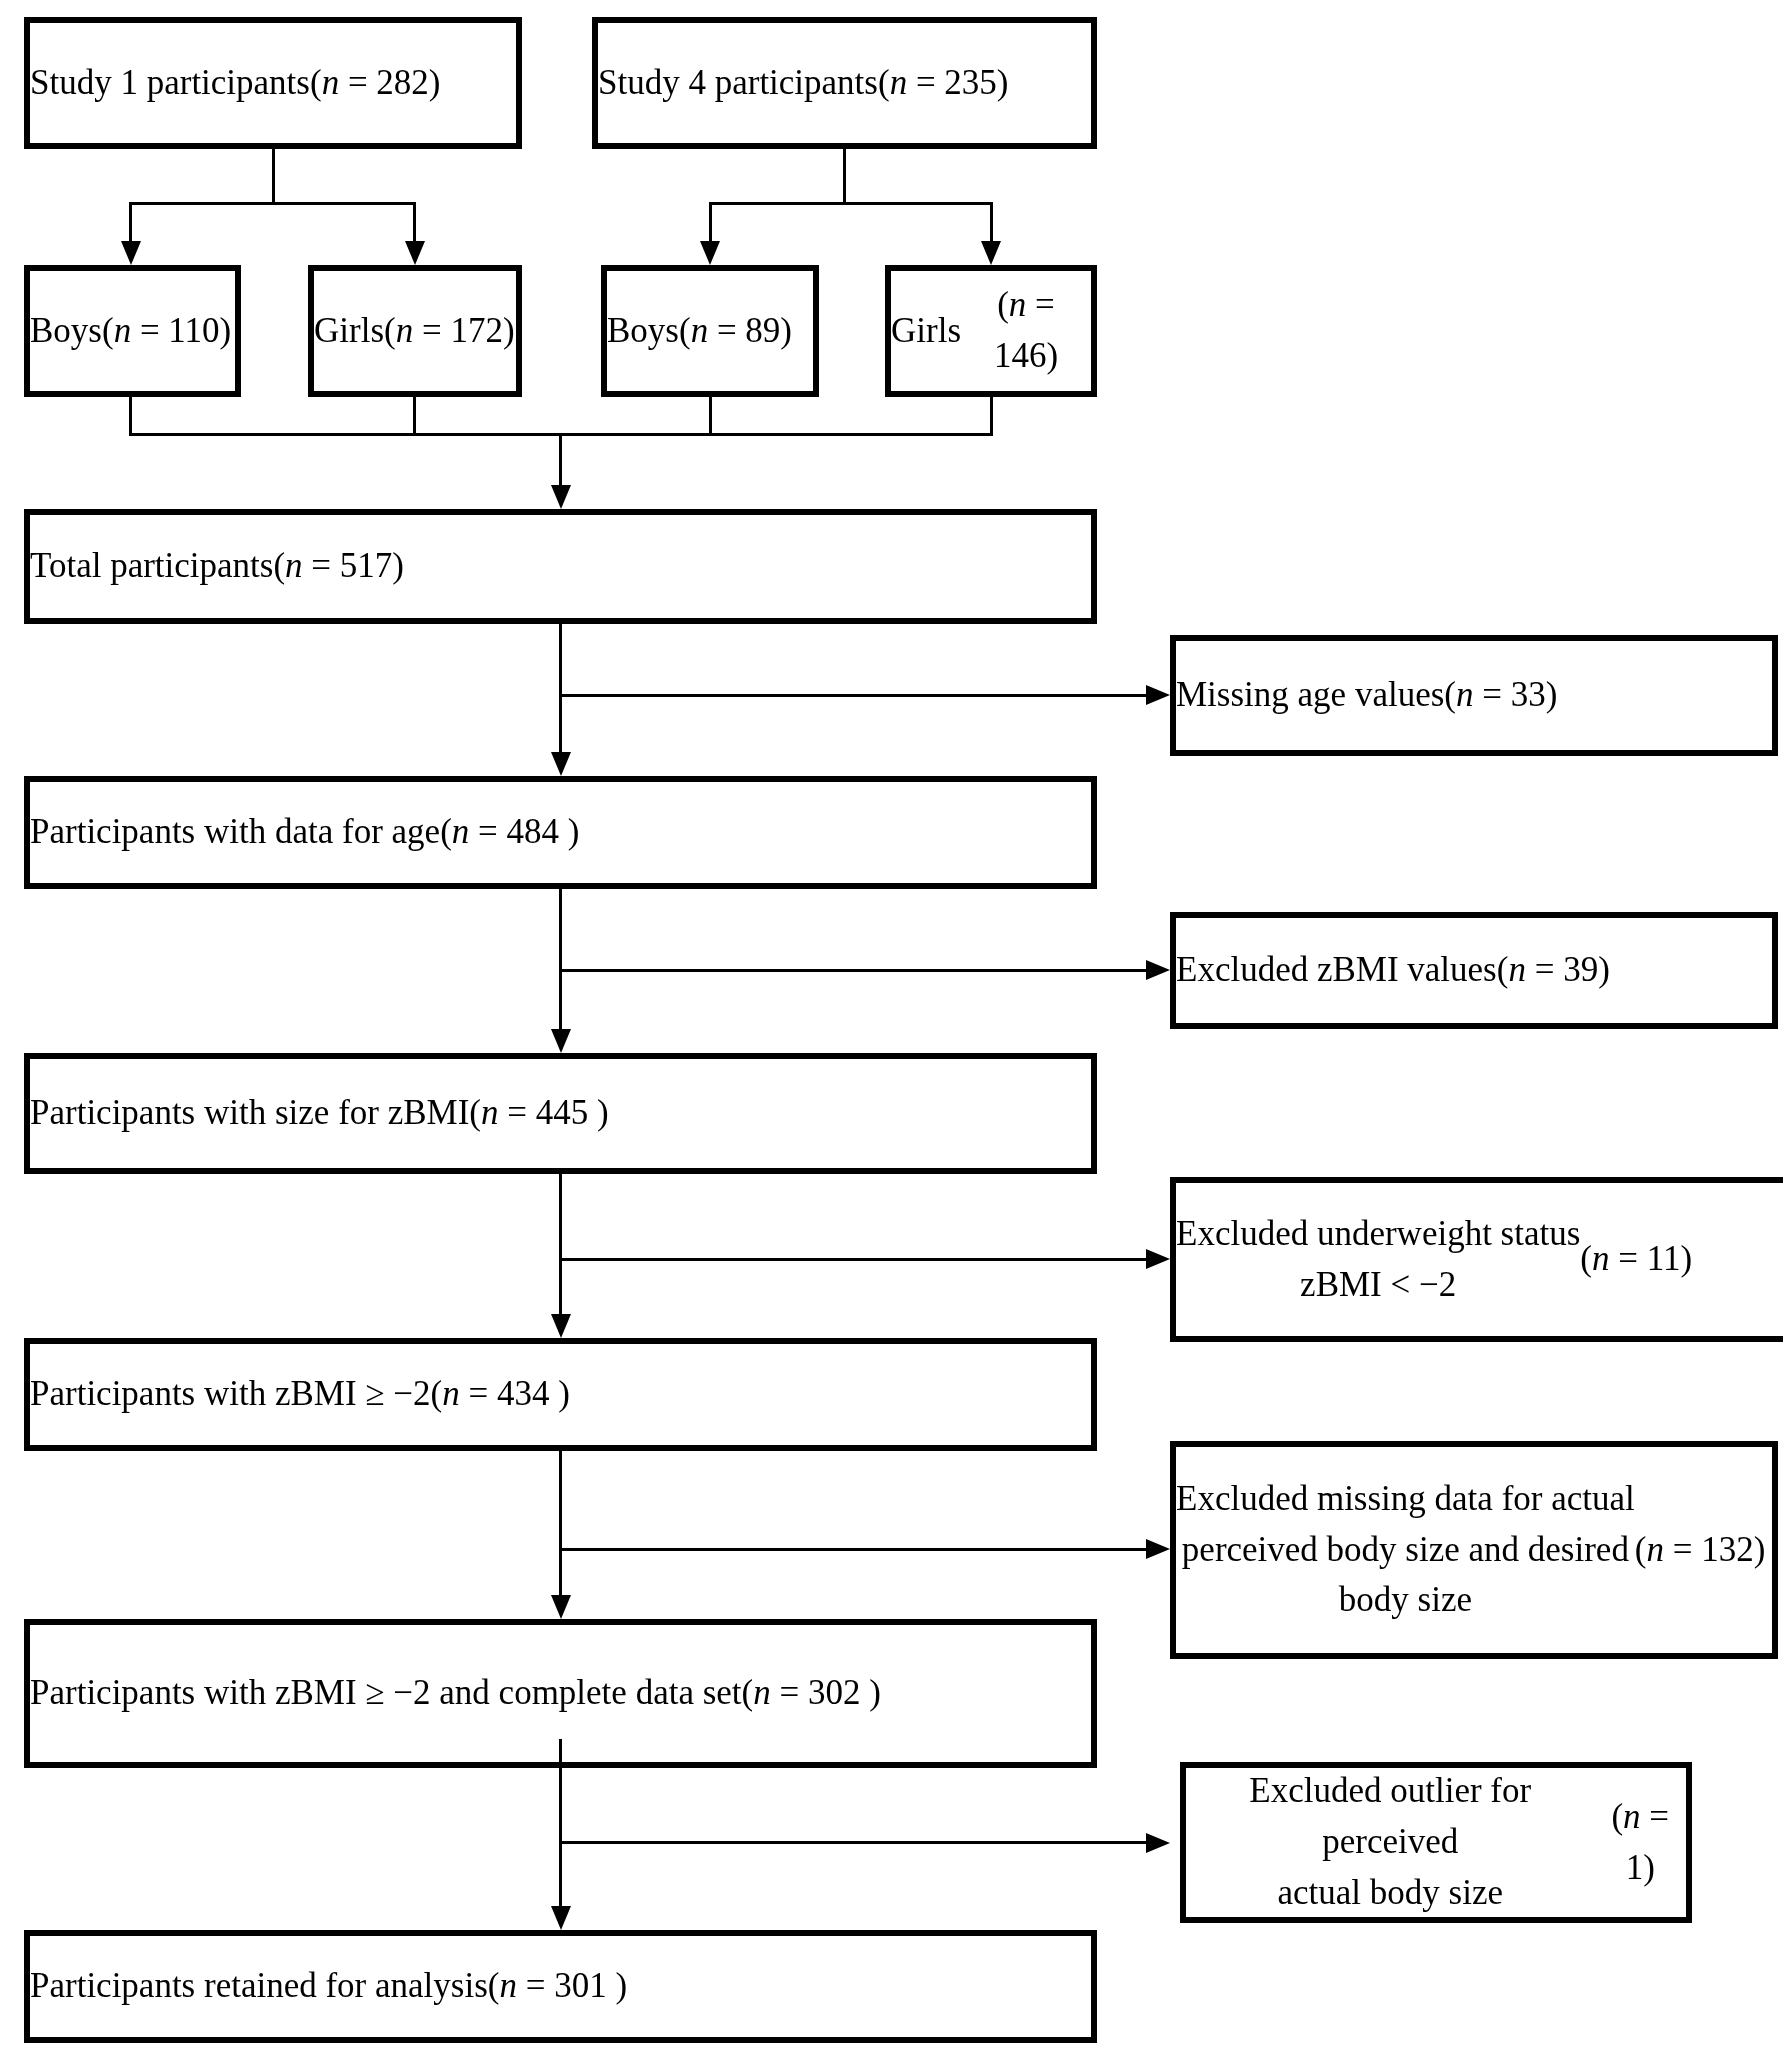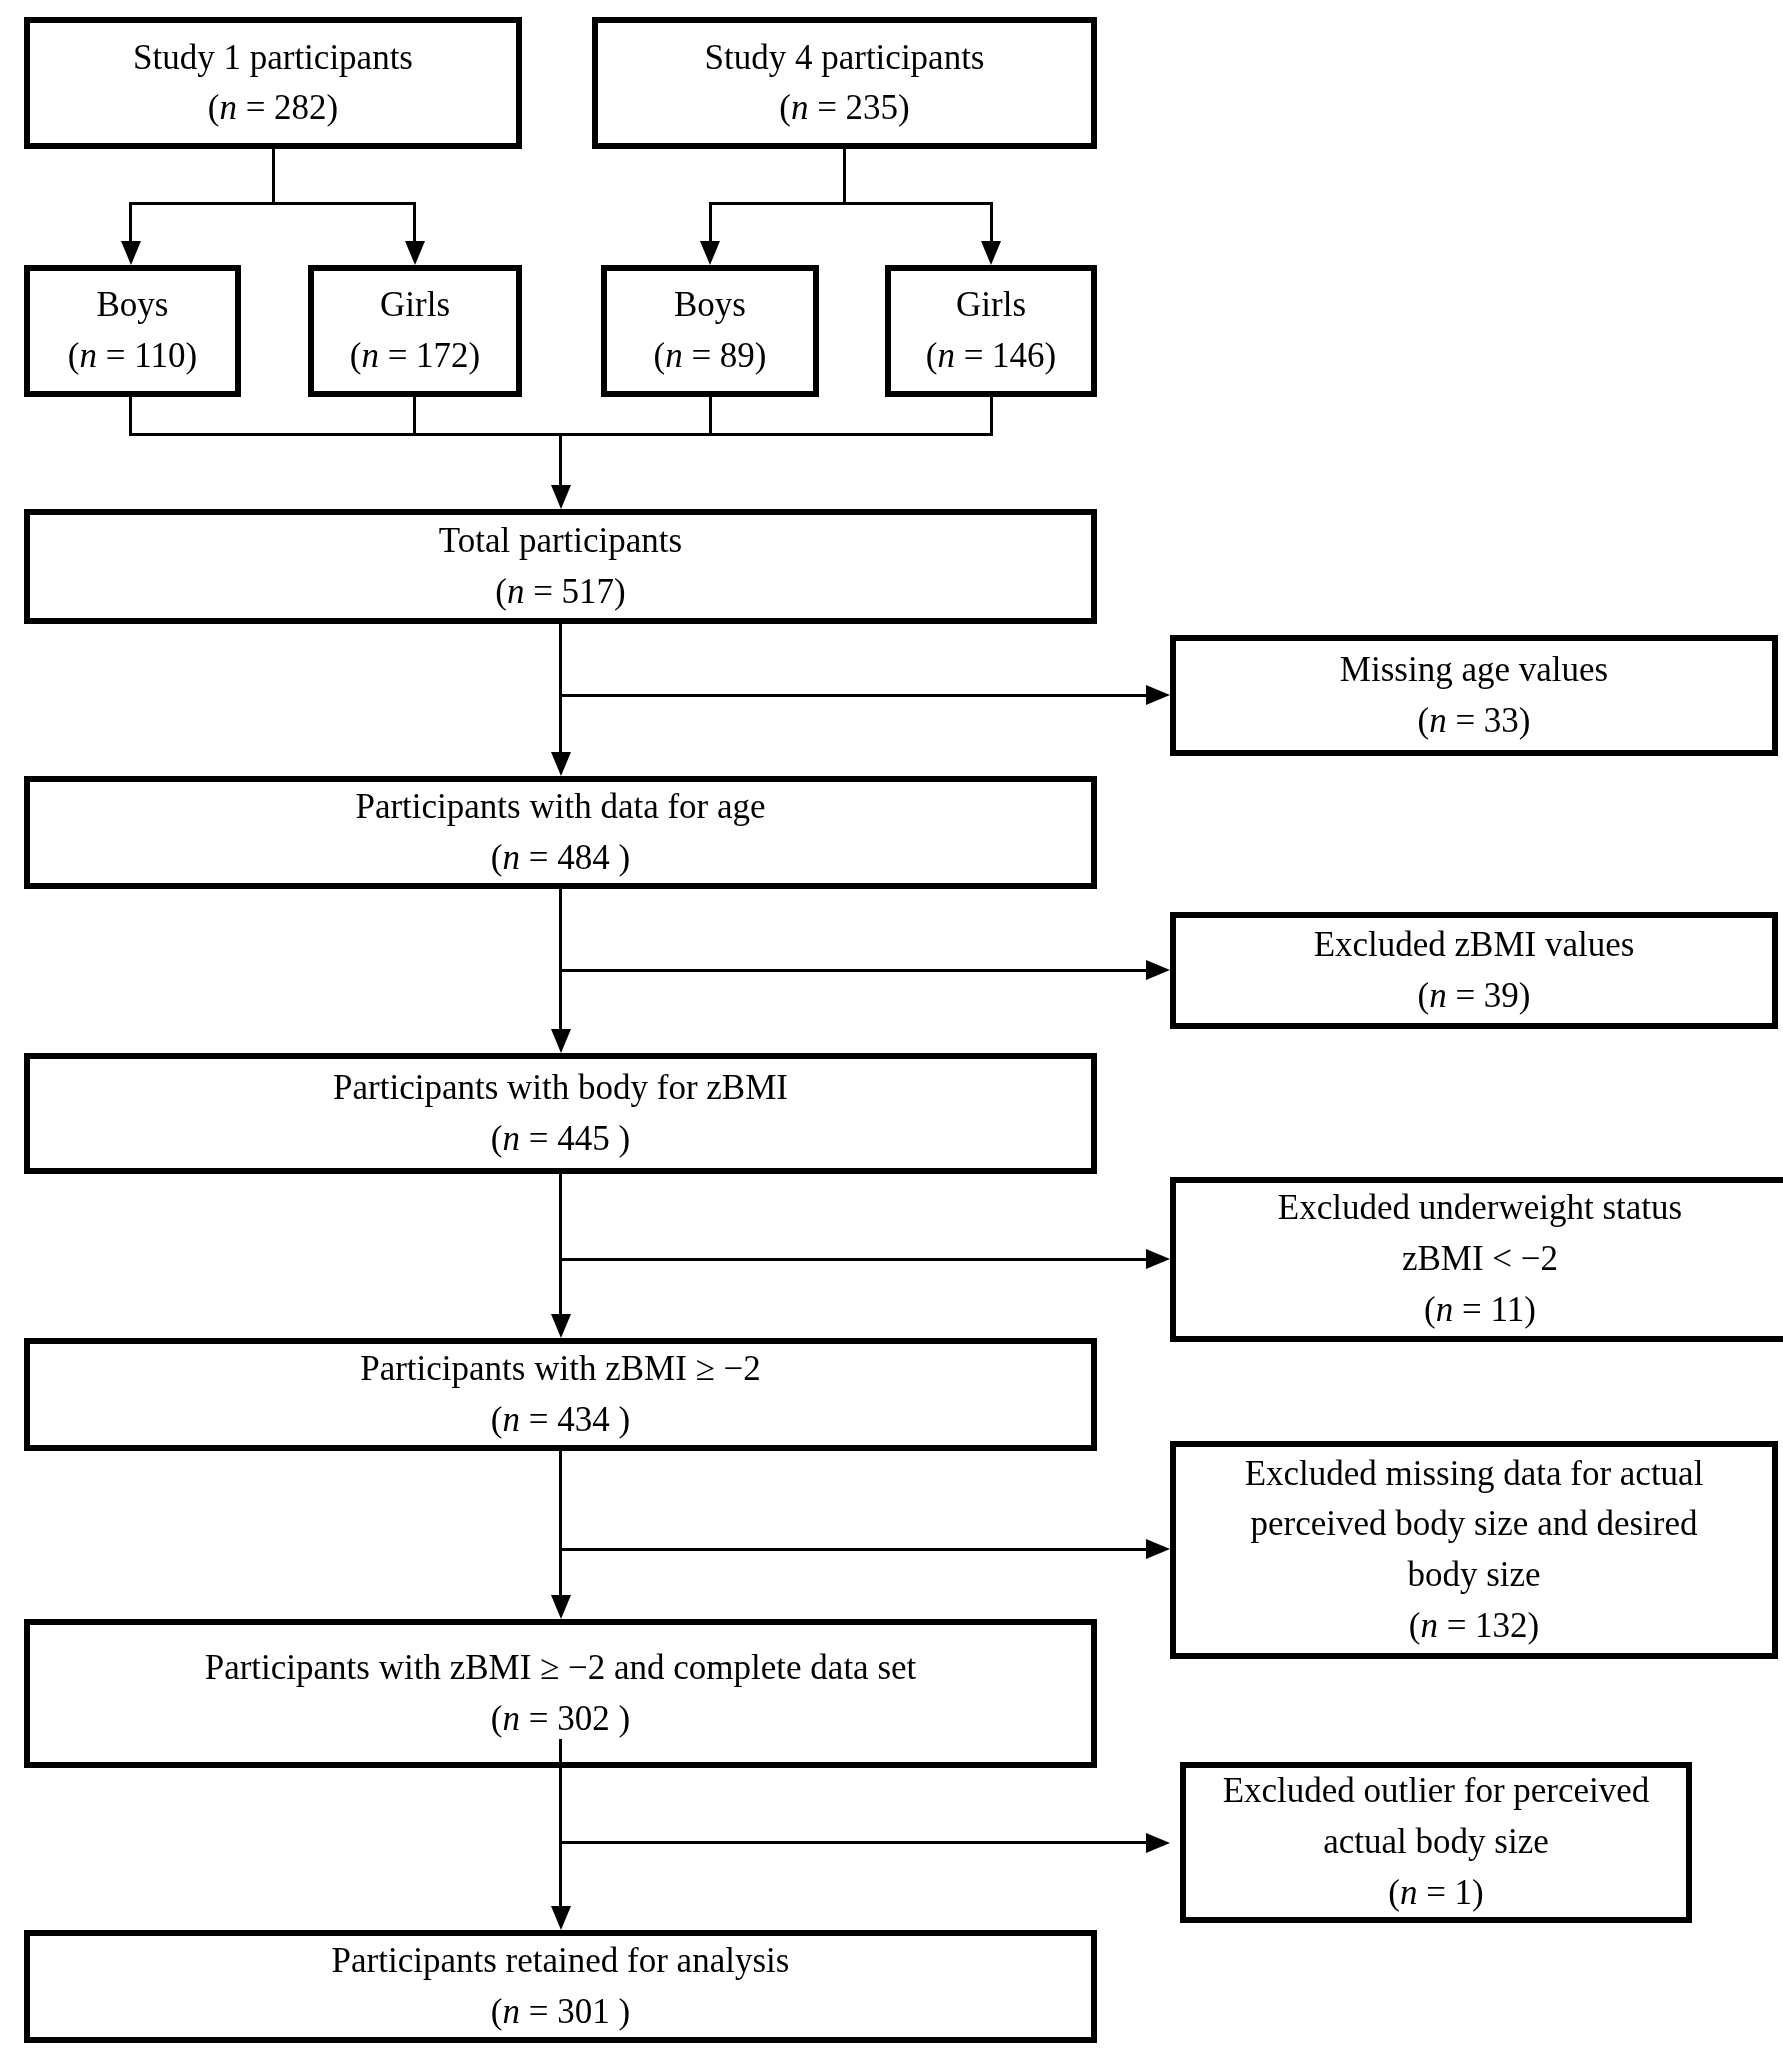--- a/index.html
+++ b/index.html
@@ -8,22 +8,22 @@
     width:1783px;height:2056px;
     background:#ffffff;
     font-family:"Liberation Serif","DejaVu Serif",serif;
     color:#000;
   }
   .box{
     position:absolute;
     background:#ffffff;
     border:6px solid #000;
     box-sizing:border-box;
-    display:flex;flex-direction:column;
-    align-items:center;justify-content:center;
+    display:flex;flex-direction:row;
+    align-items:center;
     text-align:center;
   }
   .ttl{white-space:pre-line;font-size:35px;line-height:1.45;}
   .nline{font-size:35px;line-height:1.45;}
   .nline i{font-style:italic;}
   .vline{position:absolute;width:2.7px;background:#000;}
   .hline{position:absolute;height:2.7px;background:#000;}
   .arr-down{position:absolute;width:0;height:0;
     border-left:10px solid transparent;border-right:10px solid transparent;
     border-top:24px solid #000;}
@@ -70,21 +70,21 @@
     <div class="ttl">Total participants</div>
     <div class="nline"><span>(</span><i>n</i><span> = 517)</span></div>
   </div>
 
   <div class="box" style="left:24px;top:776px;width:1073px;height:113px">
     <div class="ttl">Participants with data for age</div>
     <div class="nline"><span>(</span><i>n</i><span> = 484 )</span></div>
   </div>
 
   <div class="box" style="left:24px;top:1053px;width:1073px;height:121px">
-    <div class="ttl">Participants with body for zBMI</div>
+    <div class="ttl">Participants with size for zBMI</div>
     <div class="nline"><span>(</span><i>n</i><span> = 445 )</span></div>
   </div>
 
   <div class="box" style="left:24px;top:1338px;width:1073px;height:113px">
     <div class="ttl">Participants with zBMI ≥ −2</div>
     <div class="nline"><span>(</span><i>n</i><span> = 434 )</span></div>
   </div>
 
   <div class="box" style="left:24px;top:1619px;width:1073px;height:149px">
     <div class="ttl">Participants with zBMI ≥ −2 and complete data set</div>

